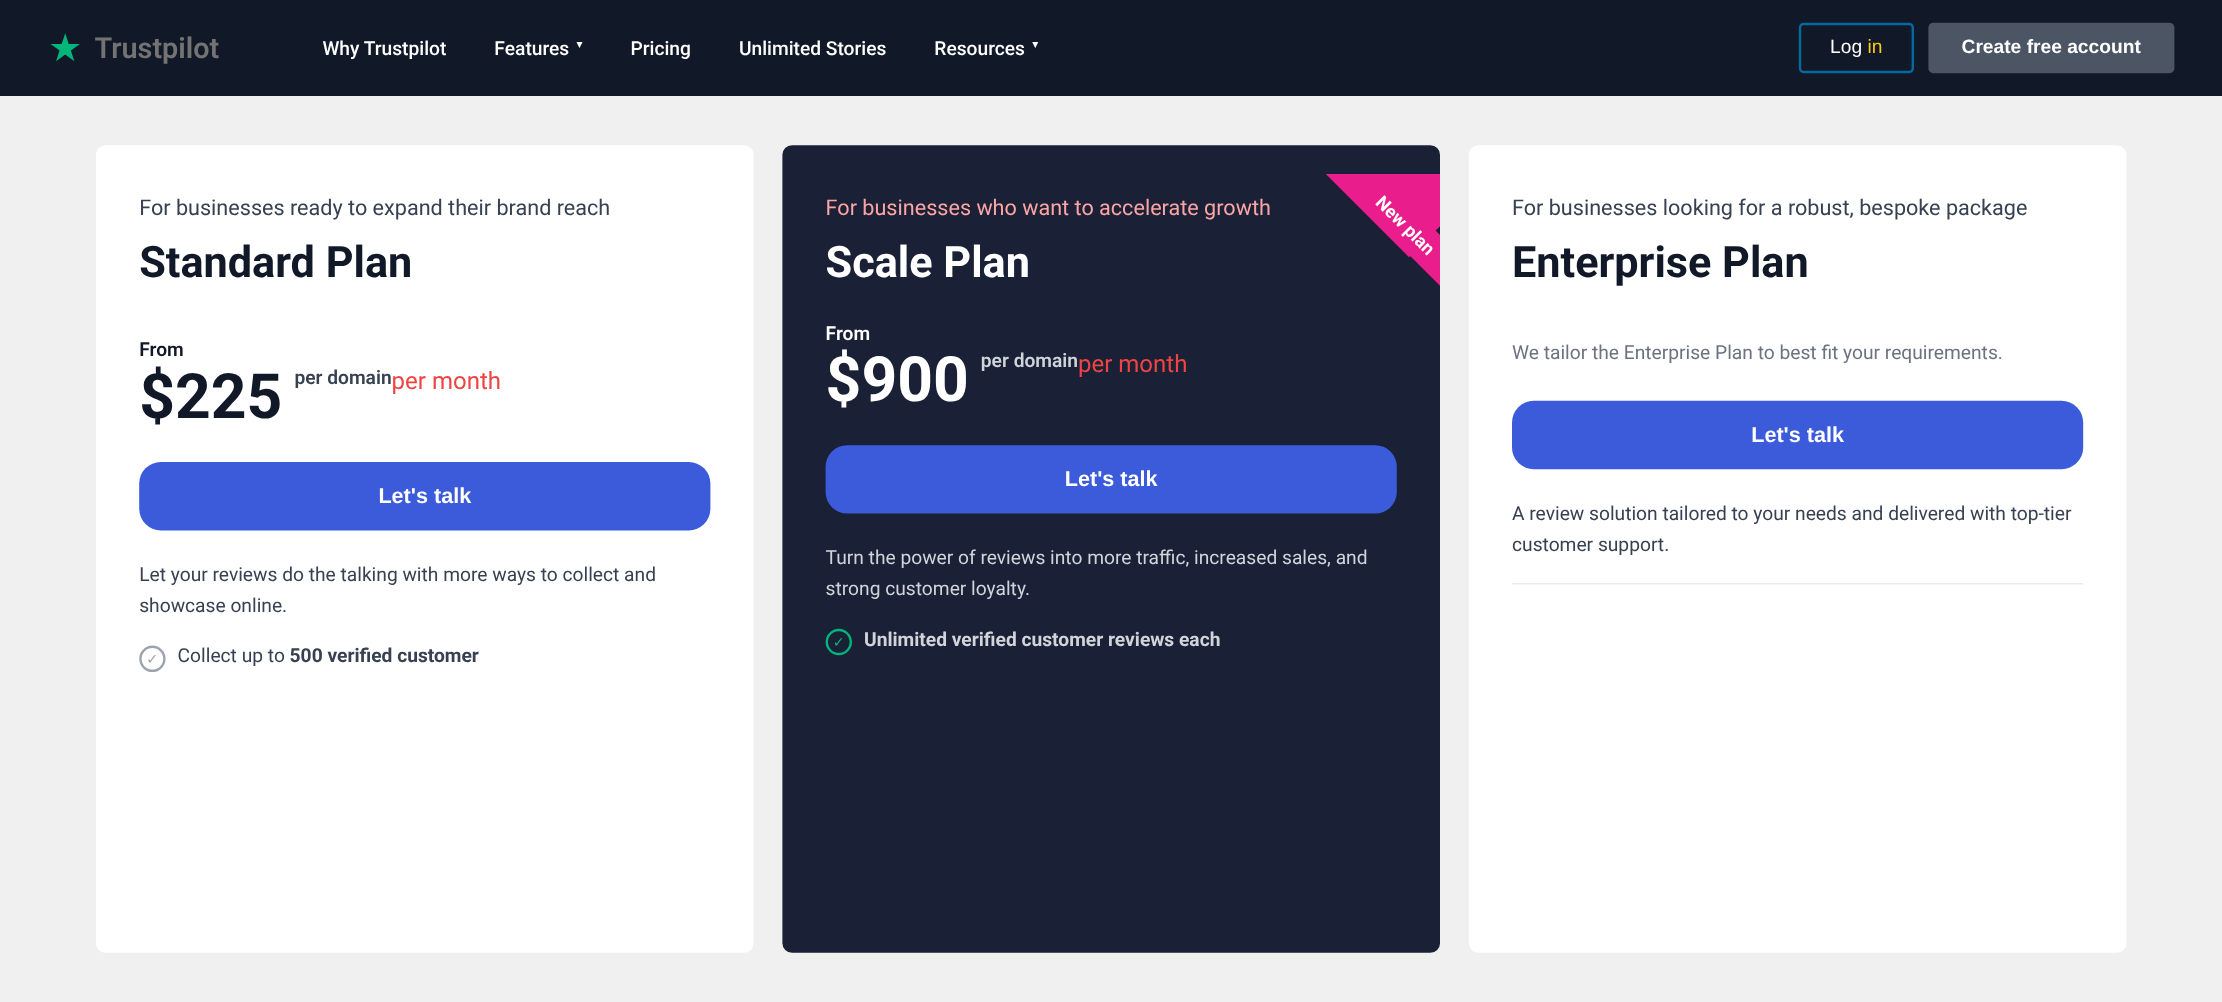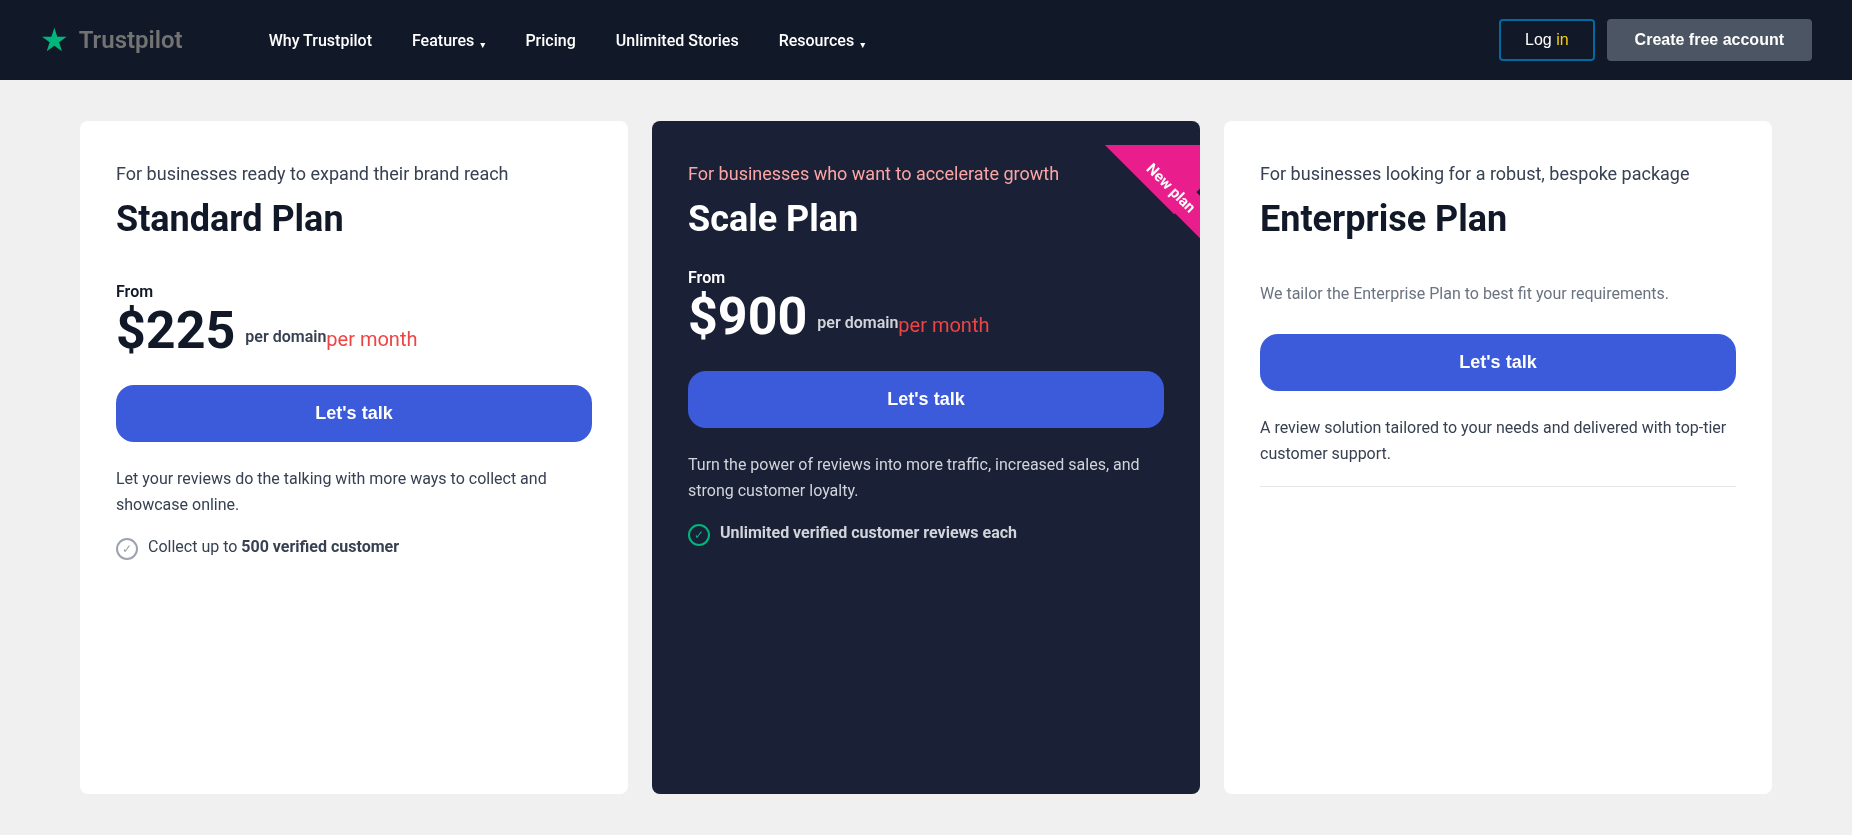--- a/index.html
+++ b/index.html
@@ -52,21 +52,21 @@
     }
 
     .nav-link {
       color: #ffffff;
       text-decoration: none;
       font-size: 16px;
       font-weight: 500;
       padding: 8px 16px;
       border-radius: 4px;
       display: flex;
-      align-items: flex-end;
+      align-items: flex-start;
       gap: 4px;
       white-space: nowrap;
       cursor: pointer;
     }
 
     .chevron-down {
       font-size: 10px;
       margin-left: 2px;
     }
 
@@ -173,21 +173,20 @@
 
     .price-from-featured {
       font-size: 16px;
       font-weight: 600;
       color: #ffffff;
       margin-bottom: 4px;
     }
 
     .price-row {
       display: flex;
-      align-items: flex-end;
       gap: 10px;
     }
 
     .price-amount {
       font-size: 52px;
       font-weight: 700;
       color: #111827;
       line-height: 1;
     }
 

